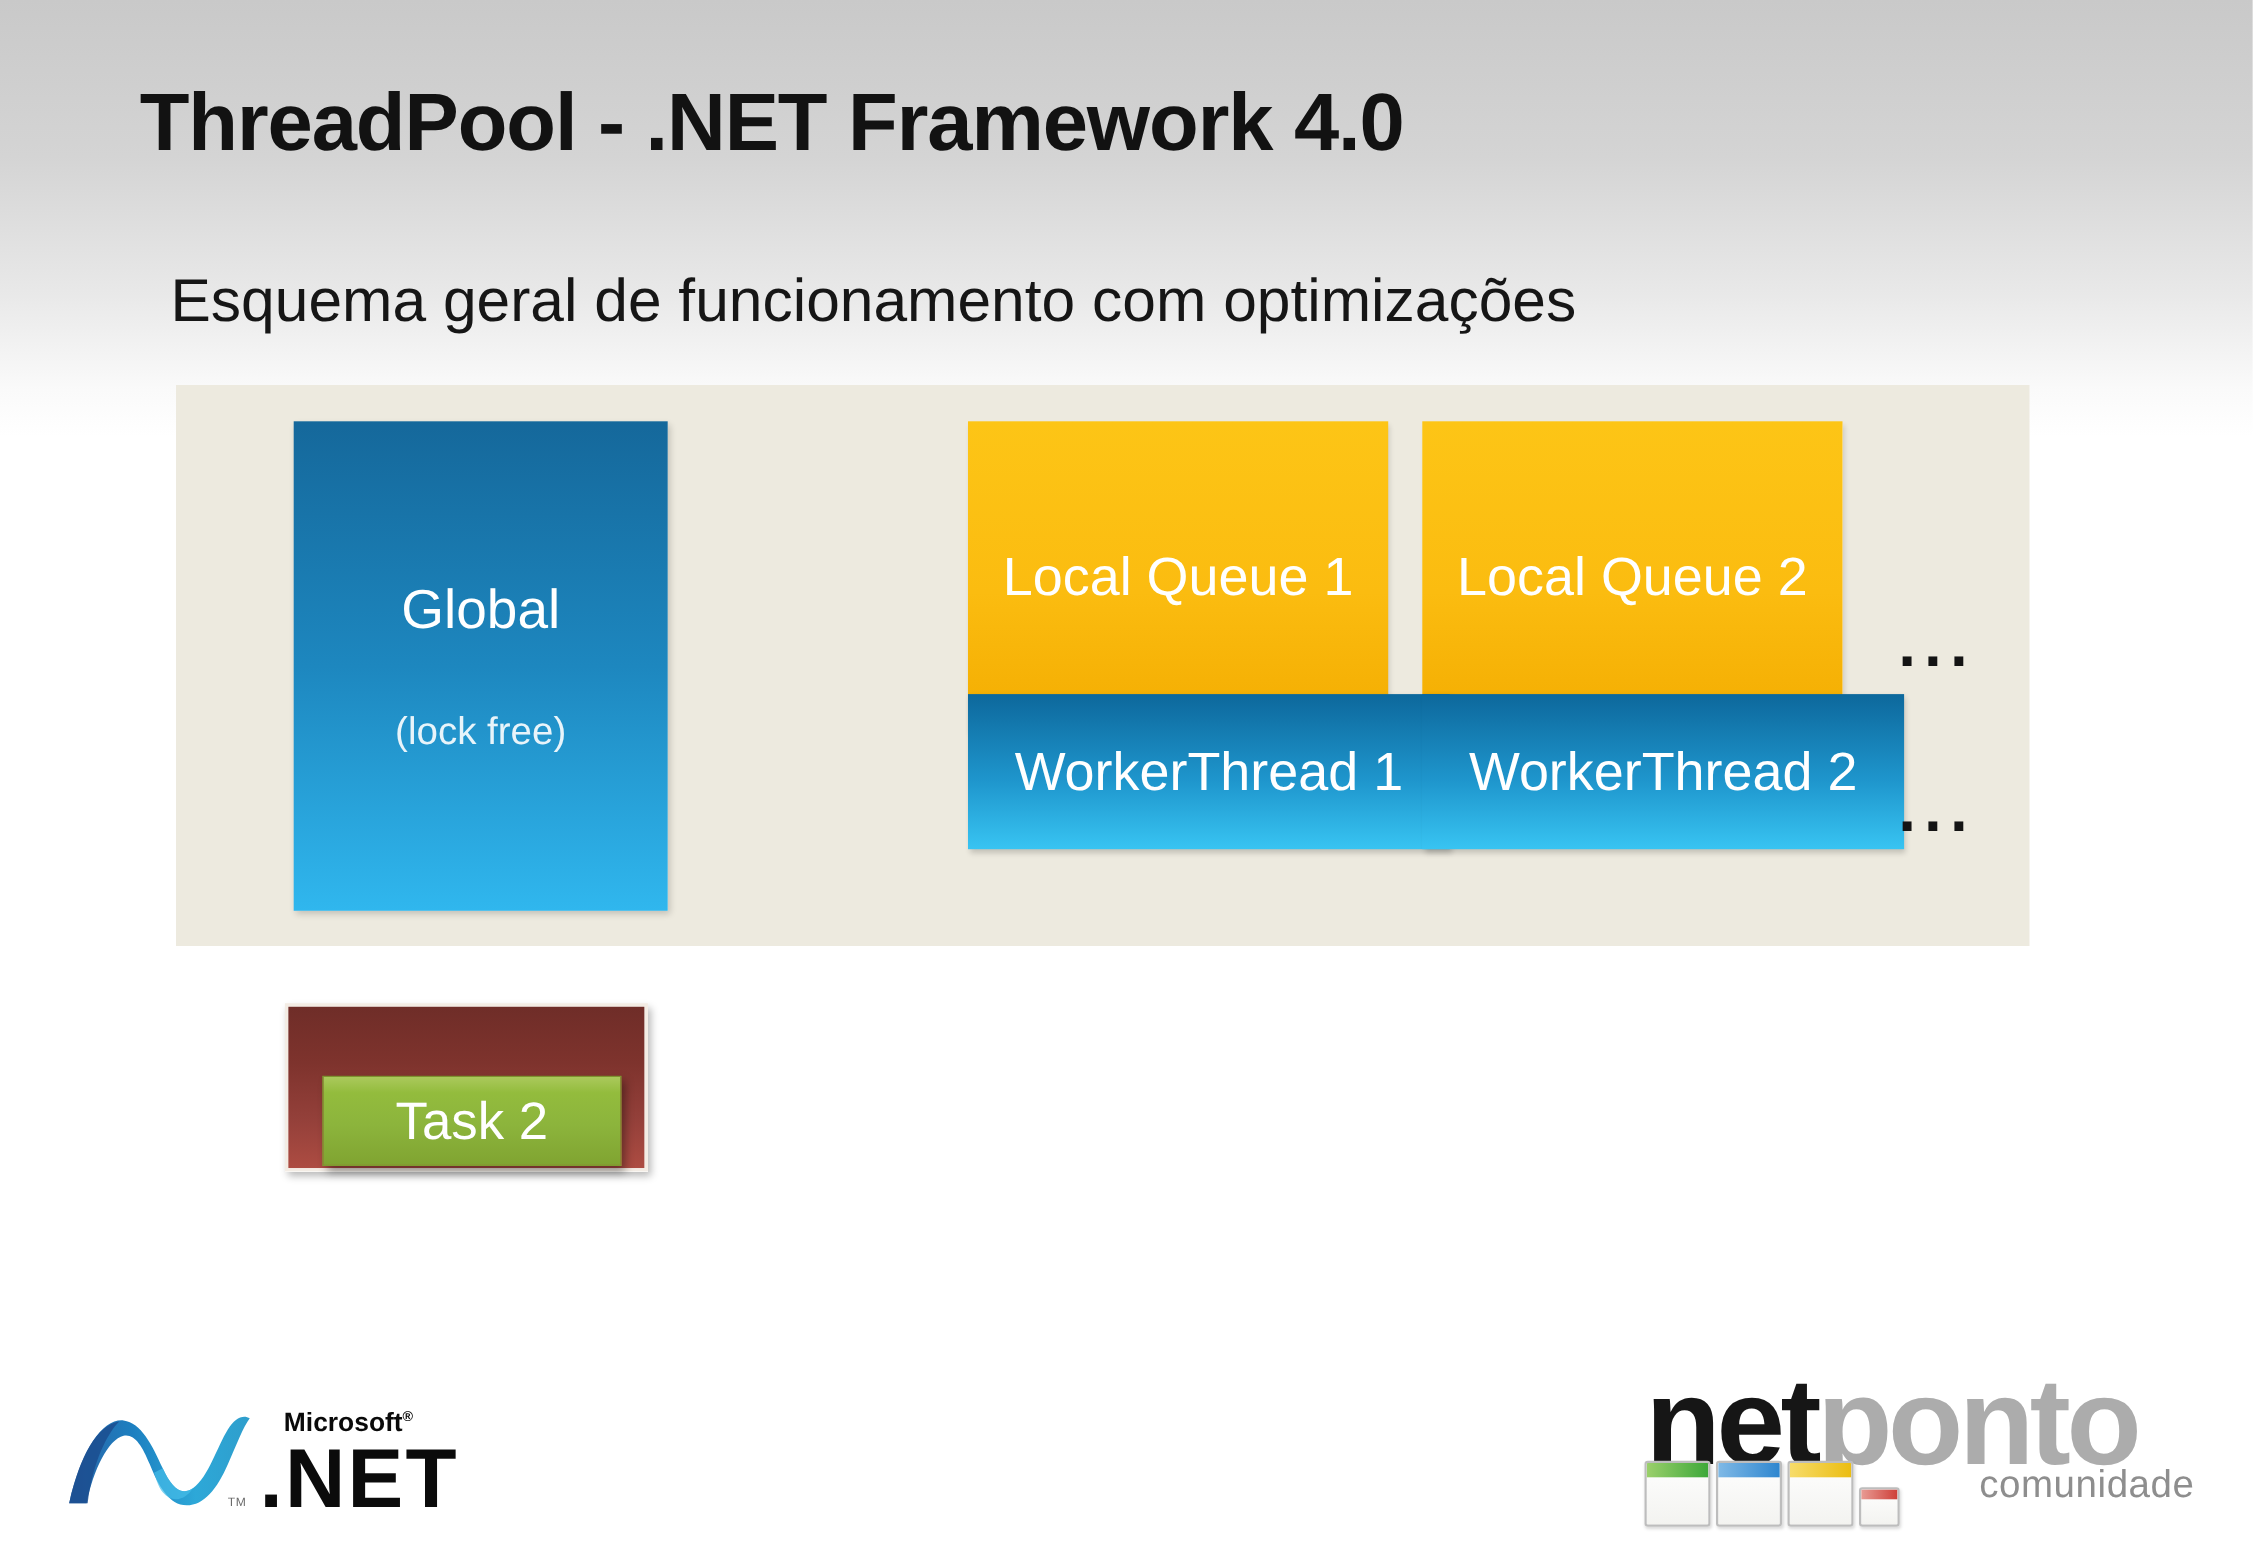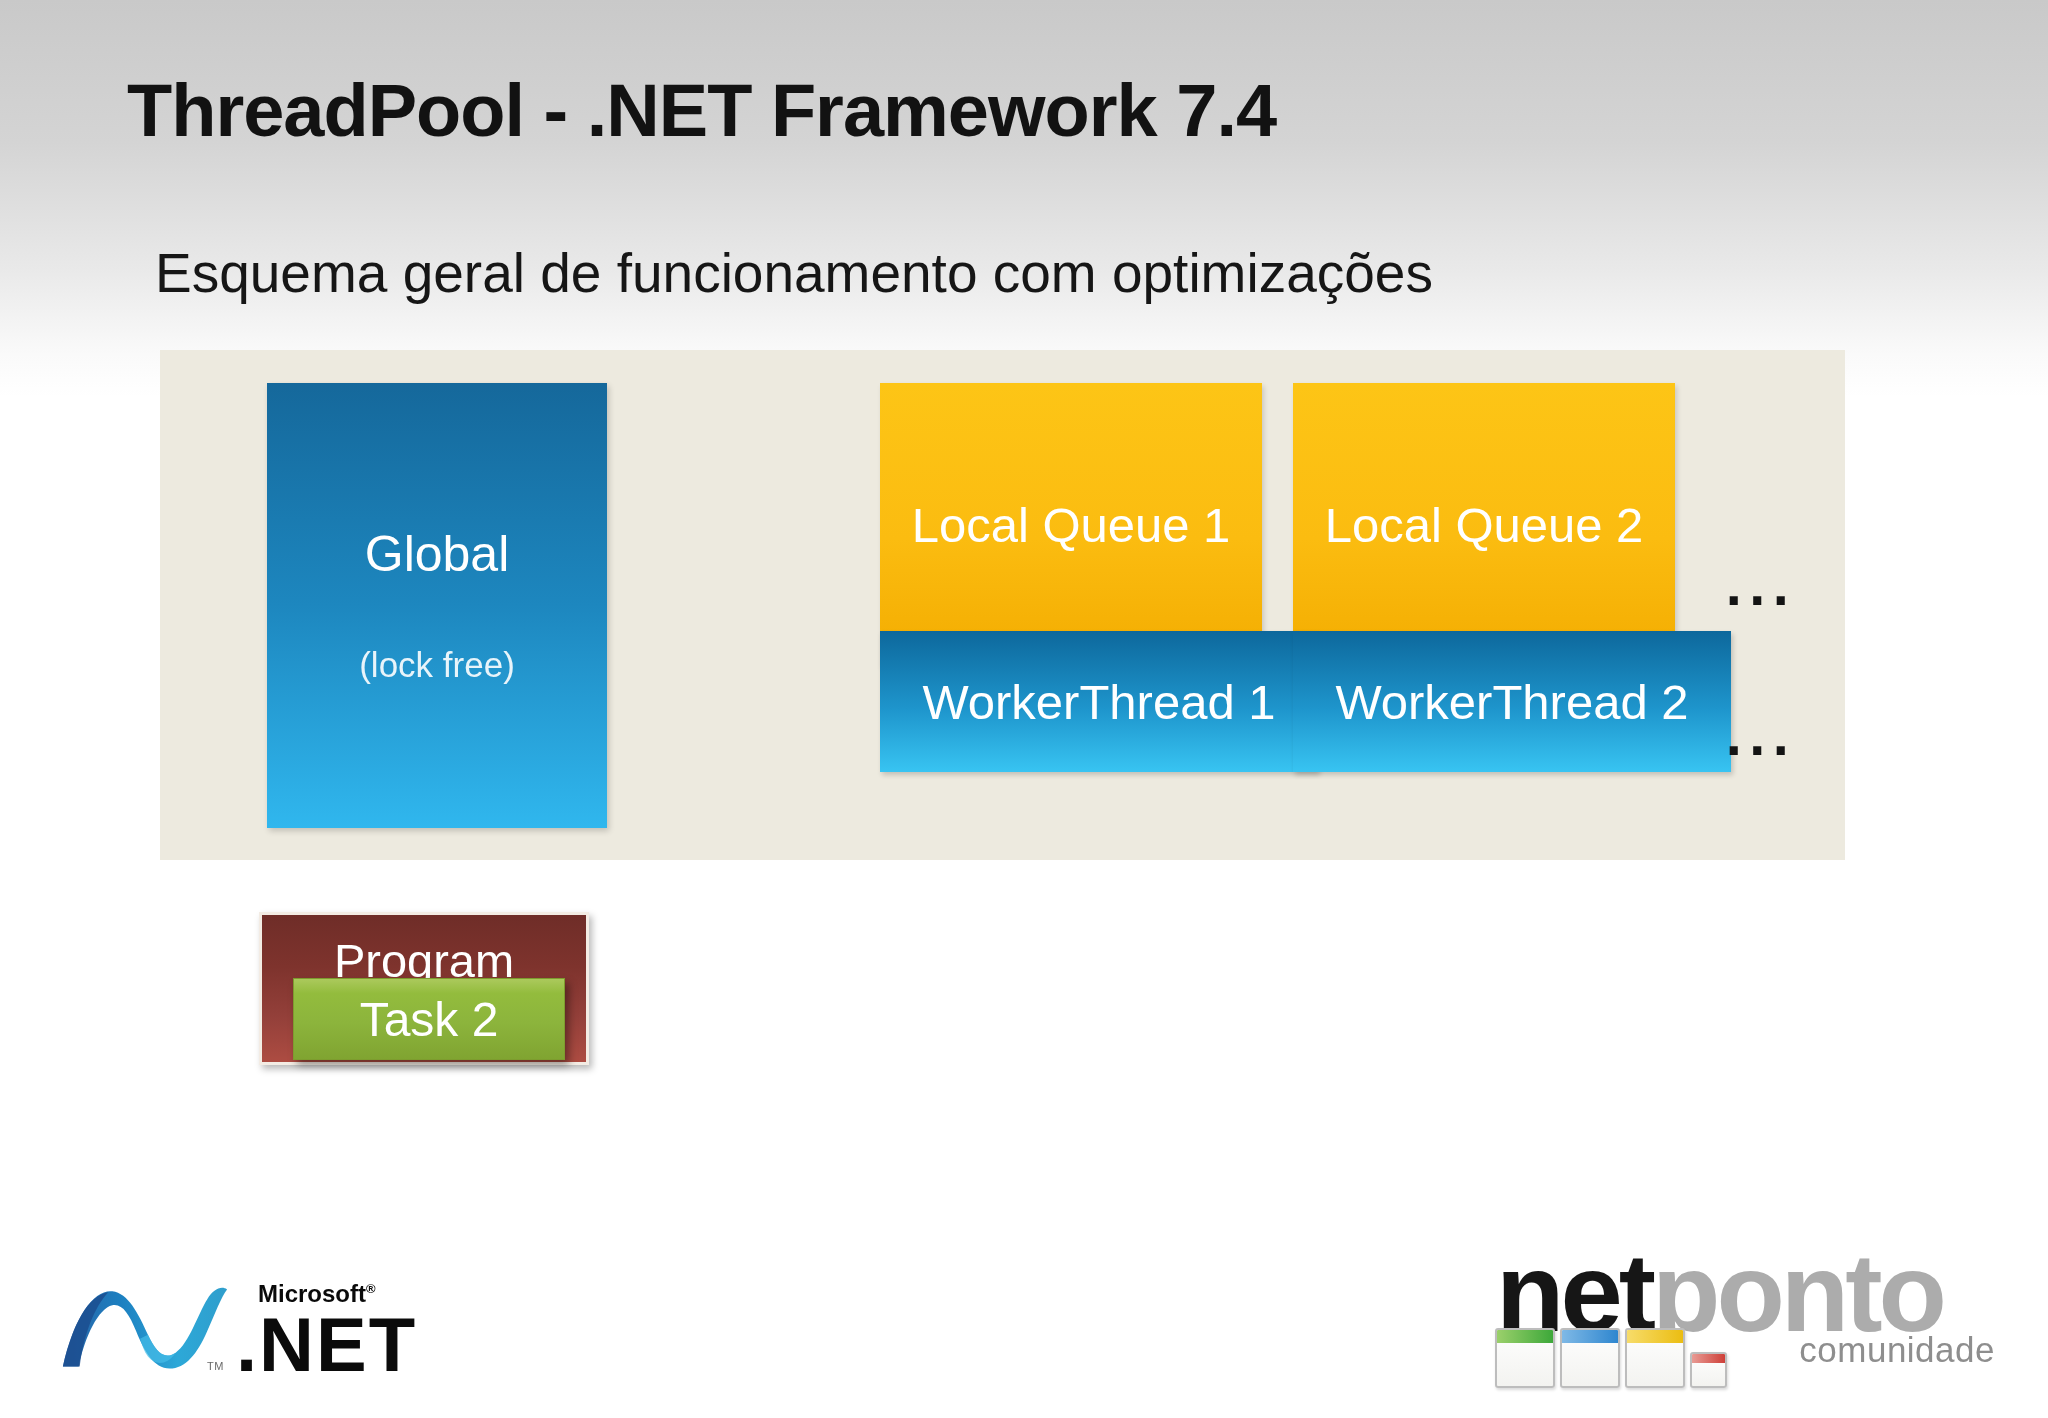--- a/index.html
+++ b/index.html
@@ -129,21 +129,21 @@
   .win-yellow{left:1625px;top:1328px;width:56px;height:56px;}
   .win-yellow .bar{background:linear-gradient(90deg,#F7DC6A,#EBBD12);}
   .win-red{left:1690px;top:1352px;width:33px;height:32px;}
   .win-red .bar{height:9px;background:linear-gradient(90deg,#E89B94,#CE3F38);}
 </style>
 </head>
 <body>
 
 <div class="slide">
 
-  <div class="title">ThreadPool - .NET Framework 7.4</div>
+  <div class="title">ThreadPool - .NET Framework 4.0</div>
   <div class="subtitle">Esquema geral de funcionamento com optimizações</div>
 
   <div class="panel">
 
     <div class="global-box">
       <div class="global-label">Global</div>
       <div class="lockfree-label">(lock free)</div>
     </div>
 
     <div class="lq lq1">
@@ -159,21 +159,20 @@
     <div class="wt wt2">
       <span>WorkerThread 2</span>
     </div>
 
     <div class="dots dots-queues">...</div>
     <div class="dots dots-threads">...</div>
 
   </div>
 
   <div class="program-box">
-    <div class="program-label">Program</div>
     <div class="task-box task2">
       <span>Task 2</span>
     </div>
   </div>
 
   <div class="dotnet-logo">
     <svg class="dotnet-swoosh" viewBox="0 0 180 96" xmlns="http://www.w3.org/2000/svg">
       <defs>
         <linearGradient id="ng" x1="0%" y1="0%" x2="100%" y2="0%">
           <stop offset="0%" stop-color="#2C63A5"></stop>

